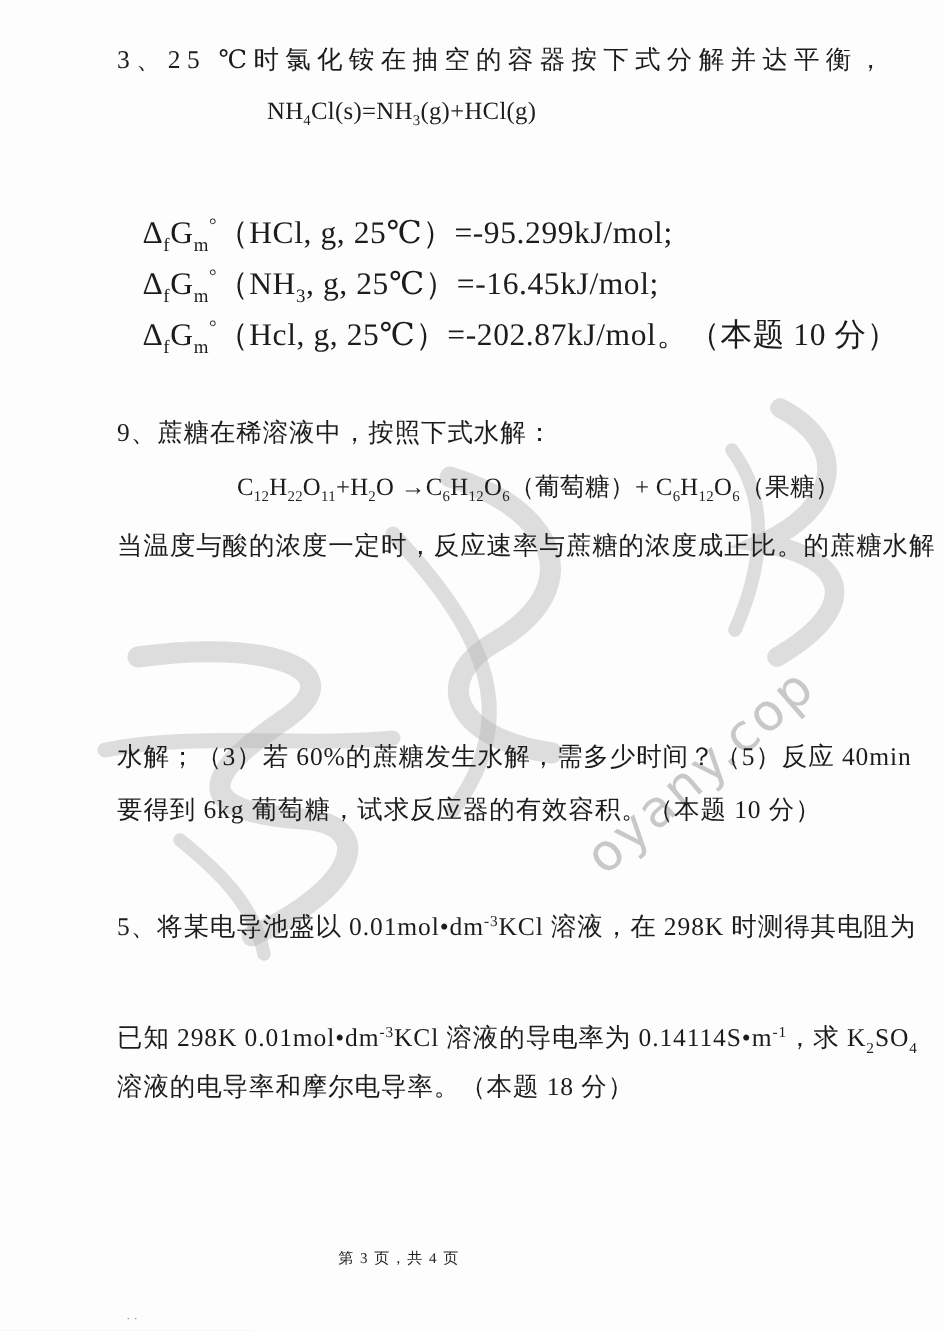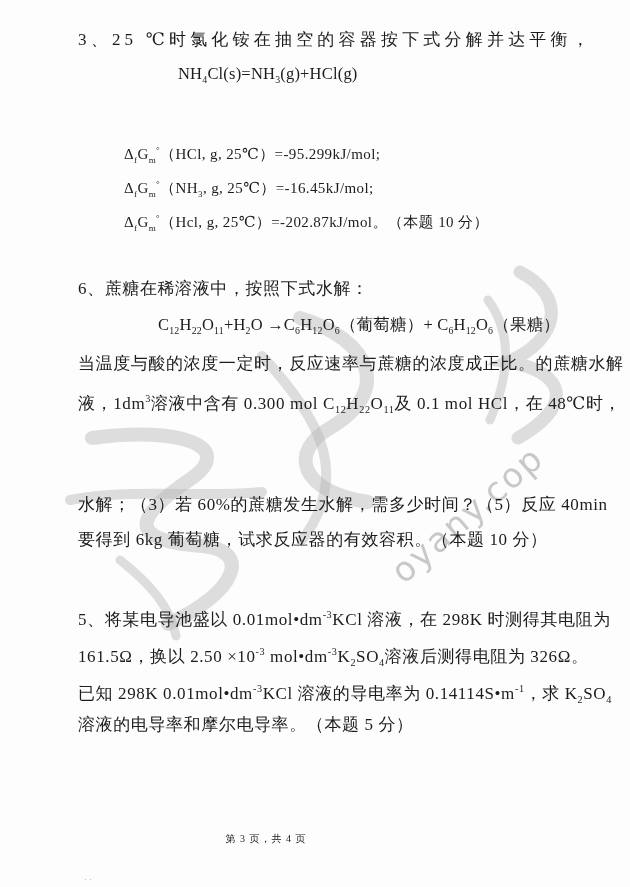--- a/index.html
+++ b/index.html
@@ -21,21 +21,21 @@
     left:78px;
     width:497px;
     font-size:17px;
     line-height:24px;
     letter-spacing:0.6px;
     white-space:nowrap;
   }
   .q3-line1{letter-spacing:4.2px;}
   .formula{left:178px;font-size:16.5px;letter-spacing:0.2px;}
   .formula-q4{left:158px;font-size:16.5px;letter-spacing:0.2px;}
-  .dg{left:124px;font-size:15px;letter-spacing:0.4px;}
+  .dg{left:95px;font-size:21px;letter-spacing:0.4px;}
   sub{font-size:0.60em;}
   sup{font-size:0.60em;}
   .footer{
     position:absolute;left:0;top:832px;width:532px;
     text-align:center;font-size:10px;letter-spacing:1px;color:#222;
   }
   
   .wm-svg{position:absolute;left:0;top:0;pointer-events:none;}
   .wm-domain{
     position:absolute;
@@ -74,30 +74,28 @@
   <div class="wm-domain">oyany.cop</div>
 
   <div class="content">
 
     <div class="line q3-line1" style="top:28px">3、25 ℃时氯化铵在抽空的容器按下式分解并达平衡，</div>
     <div class="line formula" style="top:62px">NH<sub>4</sub>Cl(s)=NH<sub>3</sub>(g)+HCl(g)</div>
     <div class="line dg" style="top:138px">Δ<sub>f</sub>G<sub>m</sub><sup>°</sup>（HCl, g, 25℃）=-95.299kJ/mol;</div>
     <div class="line dg" style="top:172px">Δ<sub>f</sub>G<sub>m</sub><sup>°</sup>（NH<sub>3</sub>, g, 25℃）=-16.45kJ/mol;</div>
     <div class="line dg" style="top:206px">Δ<sub>f</sub>G<sub>m</sub><sup>°</sup>（Hcl, g, 25℃）=-202.87kJ/mol。（本题 10 分）</div>
 
-    <div class="line" style="top:277px">6、蔗糖在稀溶液中，按照下式水解：</div>
+    <div class="line" style="top:277px">9、蔗糖在稀溶液中，按照下式水解：</div>
     <div class="line formula-q4" style="top:313px">C<sub>12</sub>H<sub>22</sub>O<sub>11</sub>+H<sub>2</sub>O →C<sub>6</sub>H<sub>12</sub>O<sub>6</sub>（葡萄糖）+ C<sub>6</sub>H<sub>12</sub>O<sub>6</sub>（果糖）</div>
     <div class="line" style="top:352px">当温度与酸的浓度一定时，反应速率与蔗糖的浓度成正比。的蔗糖水解</div>
-    <div class="line" style="top:387px">液，1dm<sup>3</sup>溶液中含有 0.300 mol C<sub>12</sub>H<sub>22</sub>O<sub>11</sub>及 0.1 mol HCl，在 48℃时，</div>
     <div class="line" style="top:493px">水解；（3）若 60%的蔗糖发生水解，需多少时间？（5）反应 40min</div>
     <div class="line" style="top:528px">要得到 6kg 葡萄糖，试求反应器的有效容积。（本题 10 分）</div>
 
     <div class="line" style="top:603px">5、将某电导池盛以 0.01mol•dm<sup>-3</sup>KCl 溶液，在 298K 时测得其电阻为</div>
-    <div class="line" style="top:640px">161.5Ω，换以 2.50 ×10<sup>-3</sup> mol•dm<sup>-3</sup>K<sub>2</sub>SO<sub>4</sub>溶液后测得电阻为 326Ω。</div>
     <div class="line" style="top:677px">已知 298K 0.01mol•dm<sup>-3</sup>KCl 溶液的导电率为 0.14114S•m<sup>-1</sup>，求 K<sub>2</sub>SO<sub>4</sub></div>
-    <div class="line" style="top:713px">溶液的电导率和摩尔电导率。（本题 5 分）</div>
+    <div class="line" style="top:713px">溶液的电导率和摩尔电导率。（本题 18 分）</div>
 
 
     <div class="footer">第 3 页，共 4 页</div>
 
     <div class="specks">··</div>
   </div>
 </div>
 
 </body></html>

